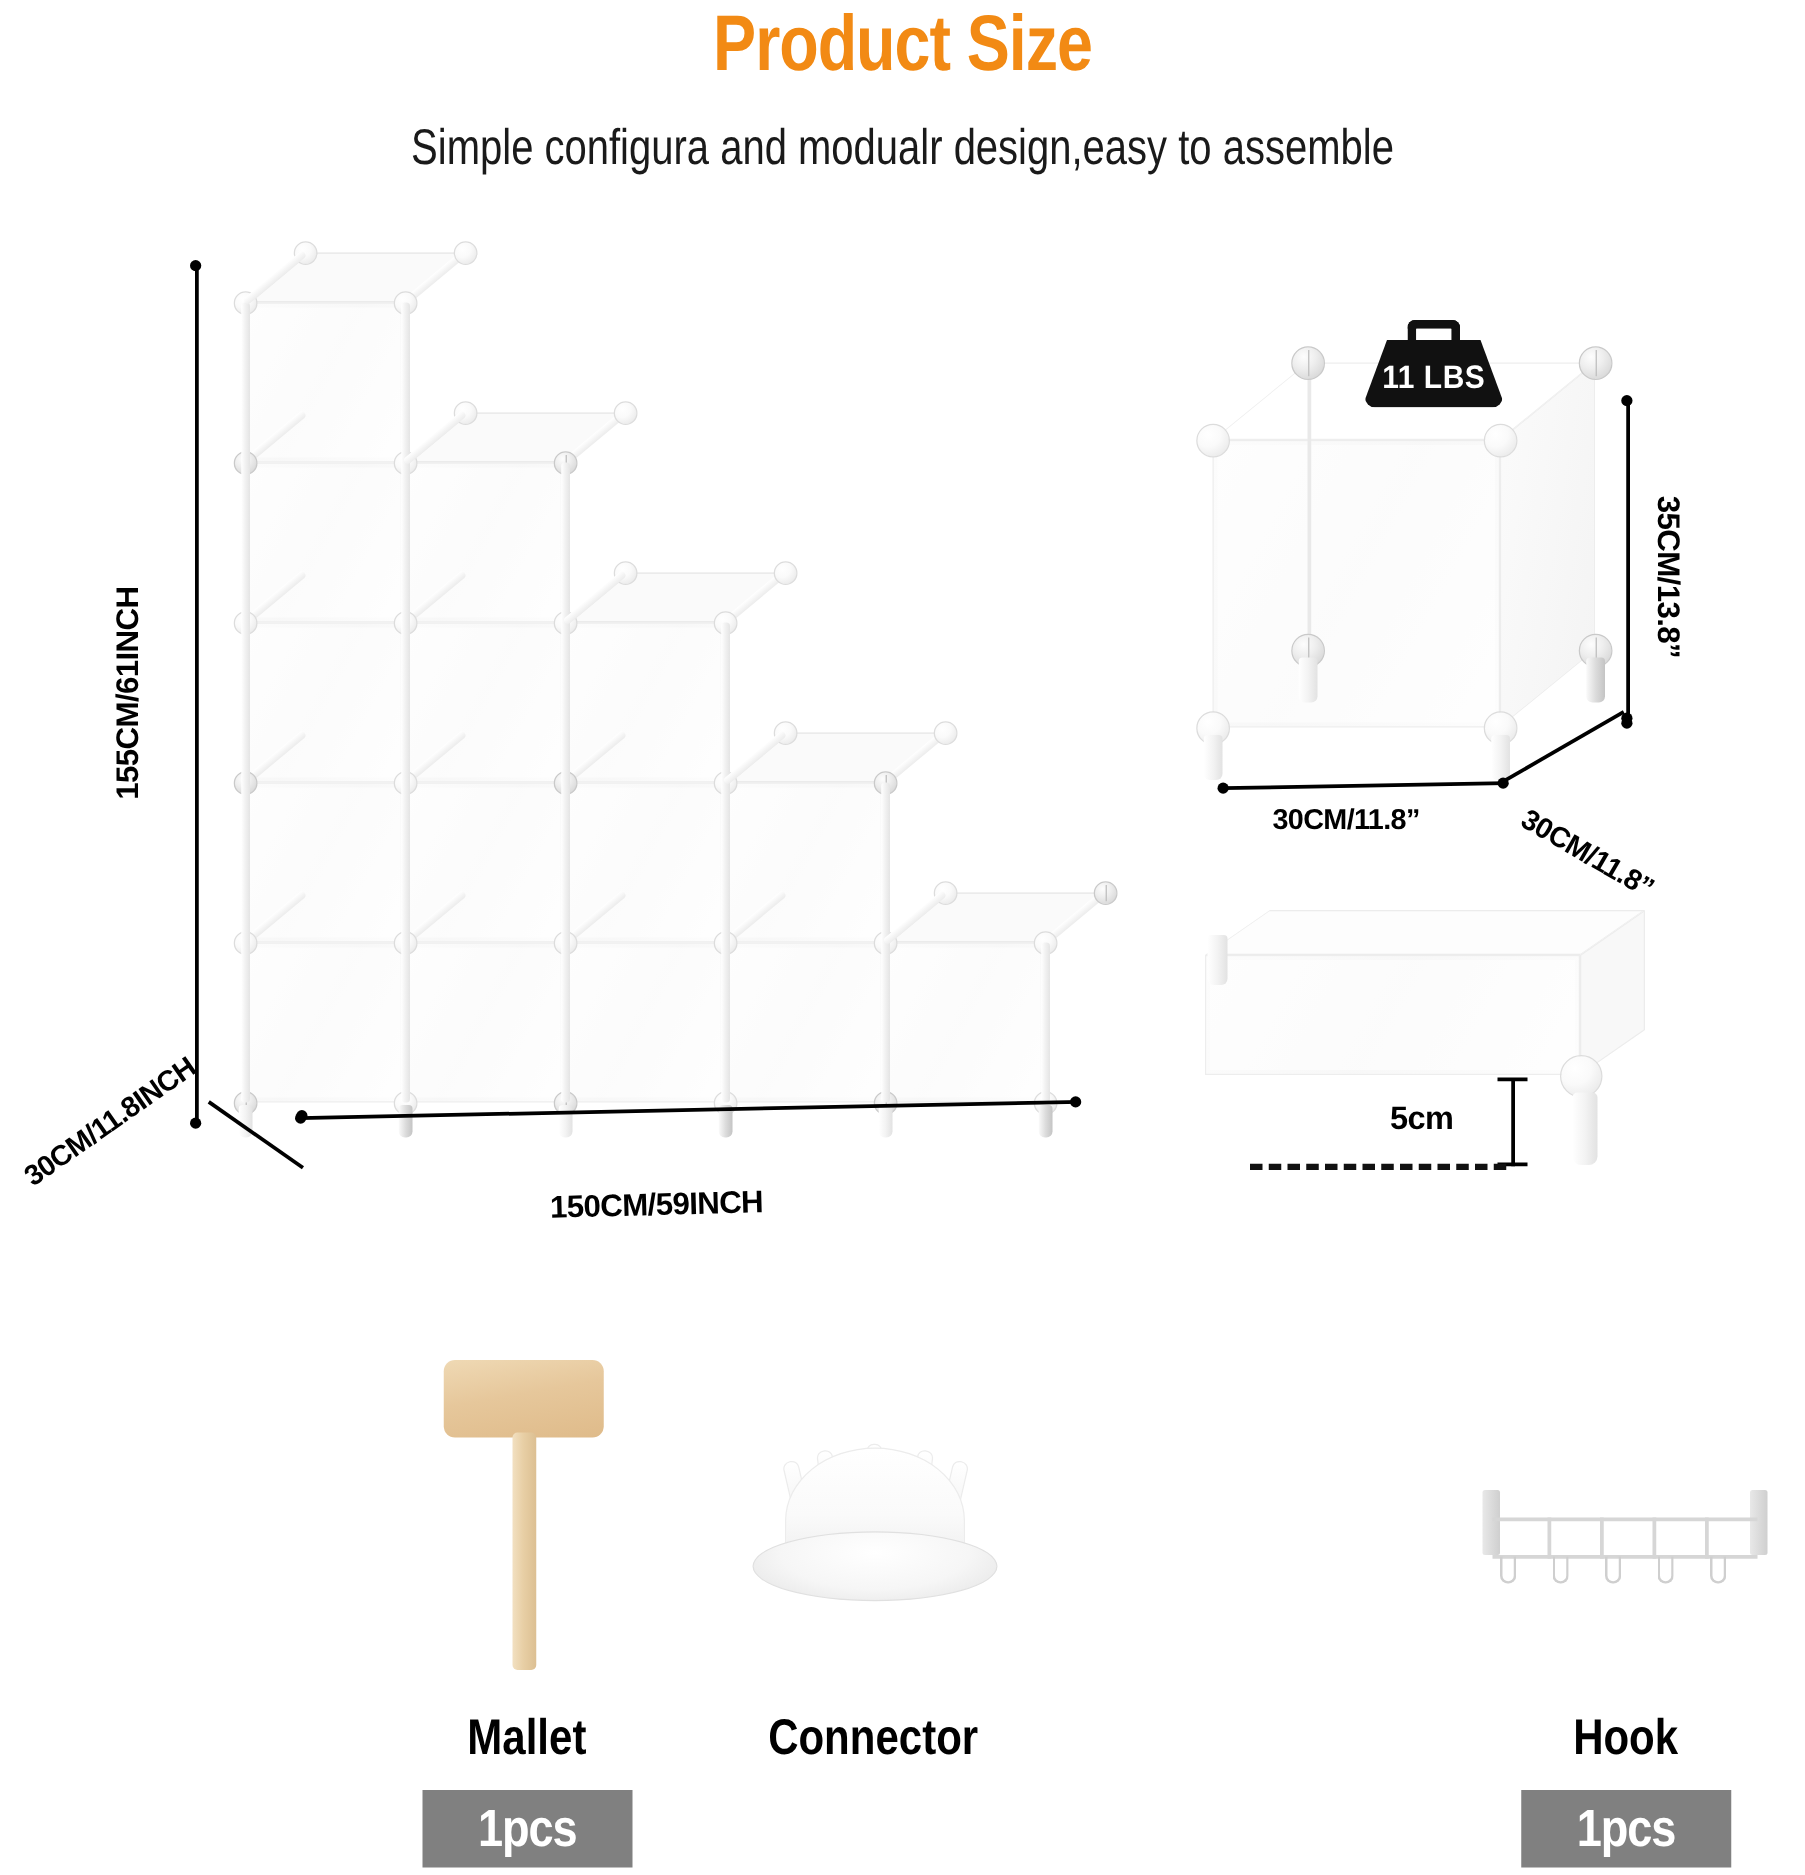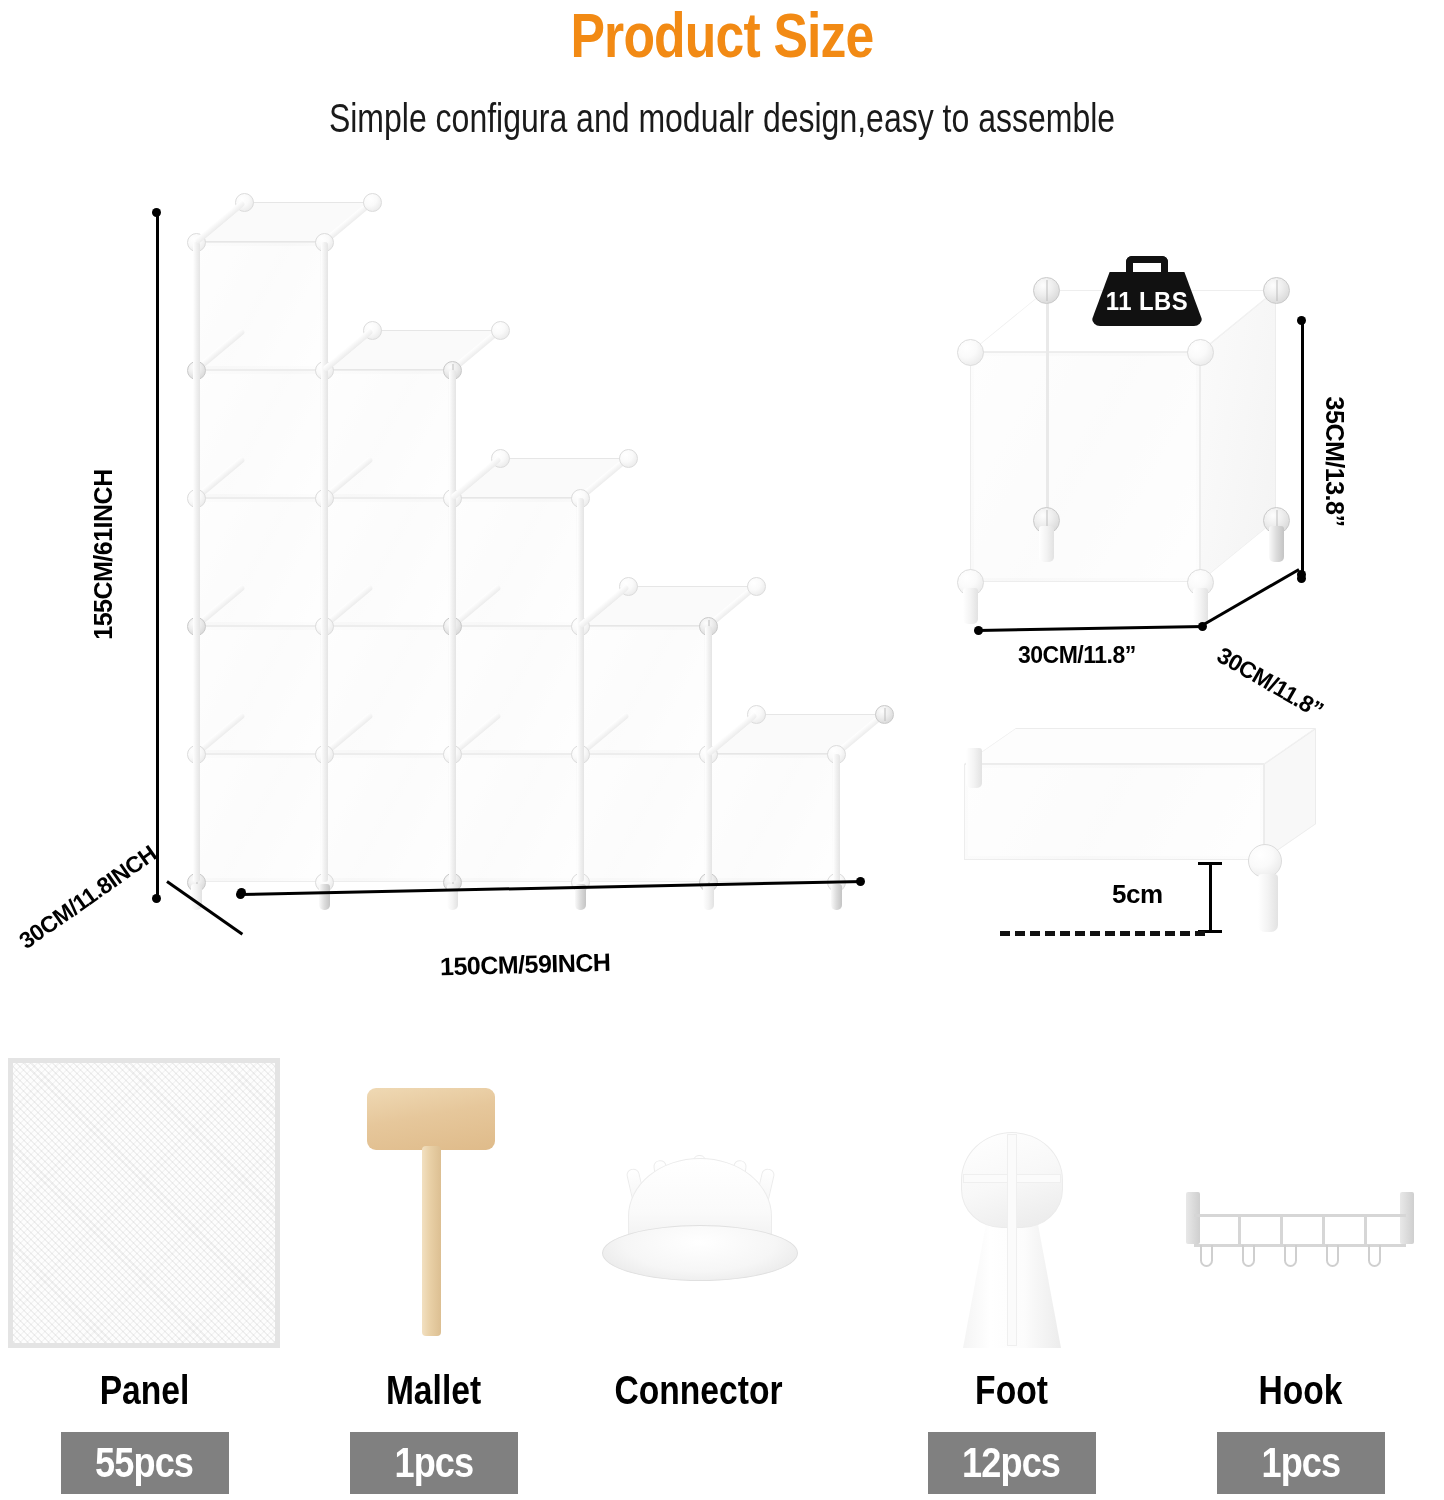--- a/index.html
+++ b/index.html
@@ -419,31 +419,22 @@
 <div class="abs">
   <div class="ln abs" style="left:1209px;top:863px;width:3px;height:70px;"></div>
   <div class="ln abs" style="left:1198px;top:862px;width:24px;height:3px;"></div>
   <div class="ln abs" style="left:1198px;top:930px;width:24px;height:3px;"></div>
 </div>
 <div class="abs dim xs" style="left:1112px;top:879px;">5cm</div>
 <div class="abs dashline" style="left:1000px;top:931px;width:205px;"></div>
 
 <div id="parts">
 
-  <div class="part" style="left:0px;">
-    <div class="art">
-      <div class="panelArt"></div>
-    </div>
-    <div class="nm">Panel</div>
-    <div class="badge">
-      <span>55pcs</span>
-    </div>
-  </div>
-
-  <div class="part" style="left:289px;">
+
+  <div class="part" style="left:277px;">
     <div class="art">
       <div class="malletHead"></div>
       <div class="malletHandle"></div>
     </div>
     <div class="nm">Mallet</div>
     <div class="badge">
       <span>1pcs</span>
     </div>
   </div>
 
@@ -453,32 +444,20 @@
       <div class="connRib" style="left:104px;top:120px;height:86px;transform:rotate(-7deg);"></div>
       <div class="connRib" style="left:139px;top:115px;height:92px;"></div>
       <div class="connRib" style="left:175px;top:120px;height:86px;transform:rotate(7deg);"></div>
       <div class="connRib" style="left:200px;top:128px;height:78px;transform:rotate(13deg);"></div>
       <div class="connDome"></div>
       <div class="connBase"></div>
     </div>
     <div class="nm">Connector</div>
   </div>
 
-  <div class="part" style="left:867px;">
-    <div class="art">
-      <div class="footBody"></div>
-      <div class="footTop"></div>
-      <div class="footRib" style="left:96px;top:134px;width:98px;height:9px;"></div>
-      <div class="footRib" style="left:140px;top:94px;width:10px;height:212px;"></div>
-    </div>
-    <div class="nm">Foot</div>
-    <div class="badge">
-      <span>12pcs</span>
-    </div>
-  </div>
 
   <div class="part" style="left:1156px;">
     <div class="art">
       <div class="hookEnd" style="left:30px;top:152px;"></div>
       <div class="hookEnd" style="left:244px;top:152px;"></div>
       <div class="hookBar" style="left:38px;top:174px;width:212px;height:3px;"></div>
       <div class="hookBar" style="left:38px;top:204px;width:212px;height:3px;"></div>
       <div class="hookBar" style="left:82px;top:174px;width:3px;height:33px;"></div>
       <div class="hookBar" style="left:124px;top:174px;width:3px;height:33px;"></div>
       <div class="hookBar" style="left:166px;top:174px;width:3px;height:33px;"></div>

